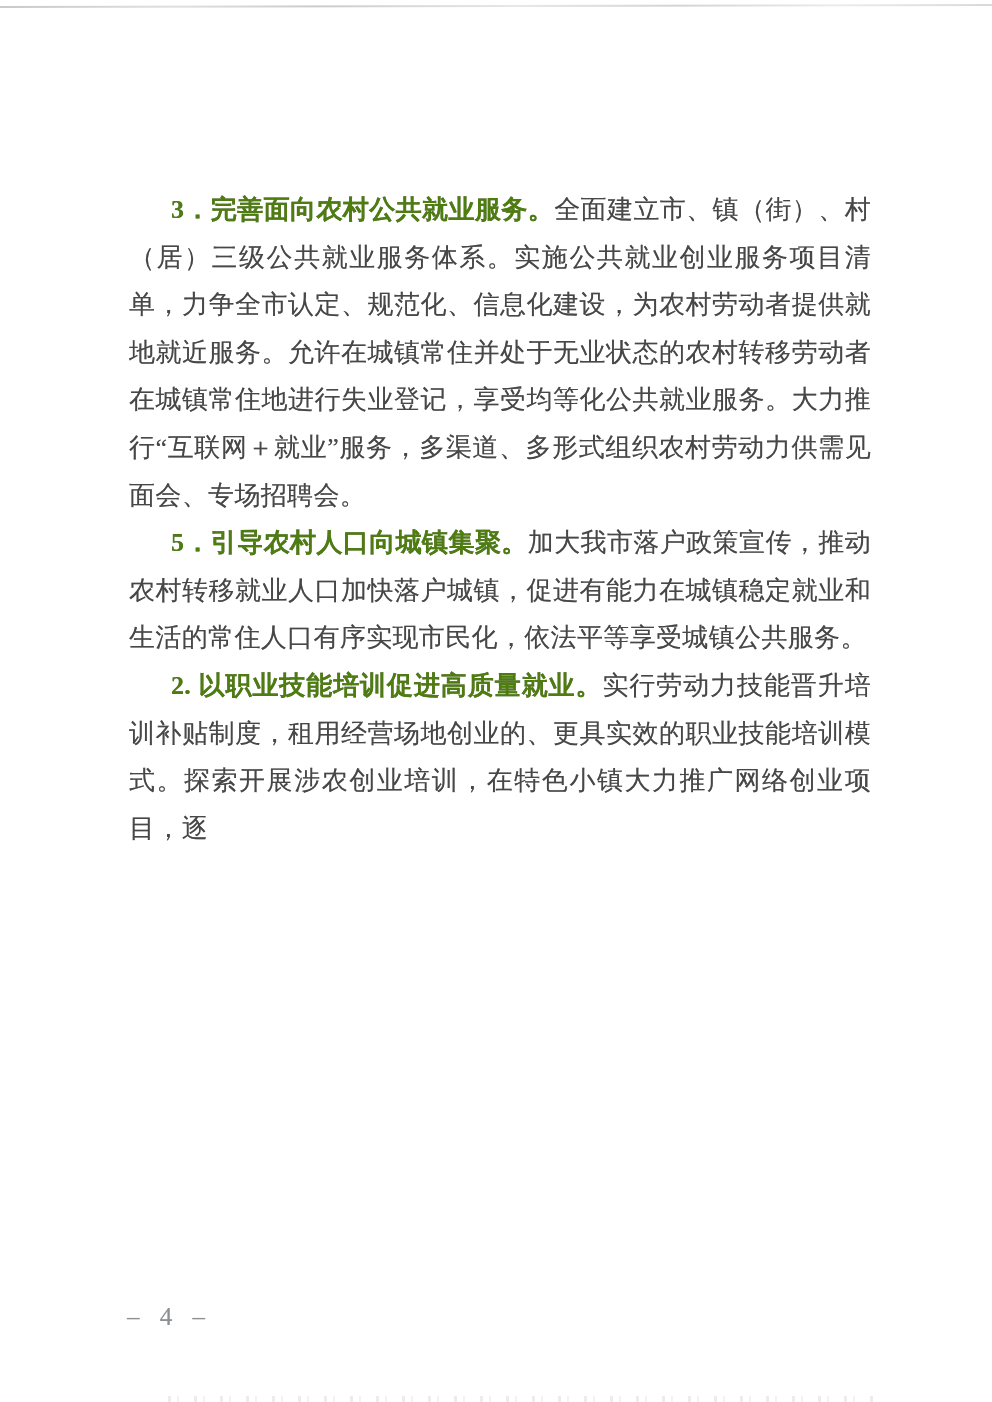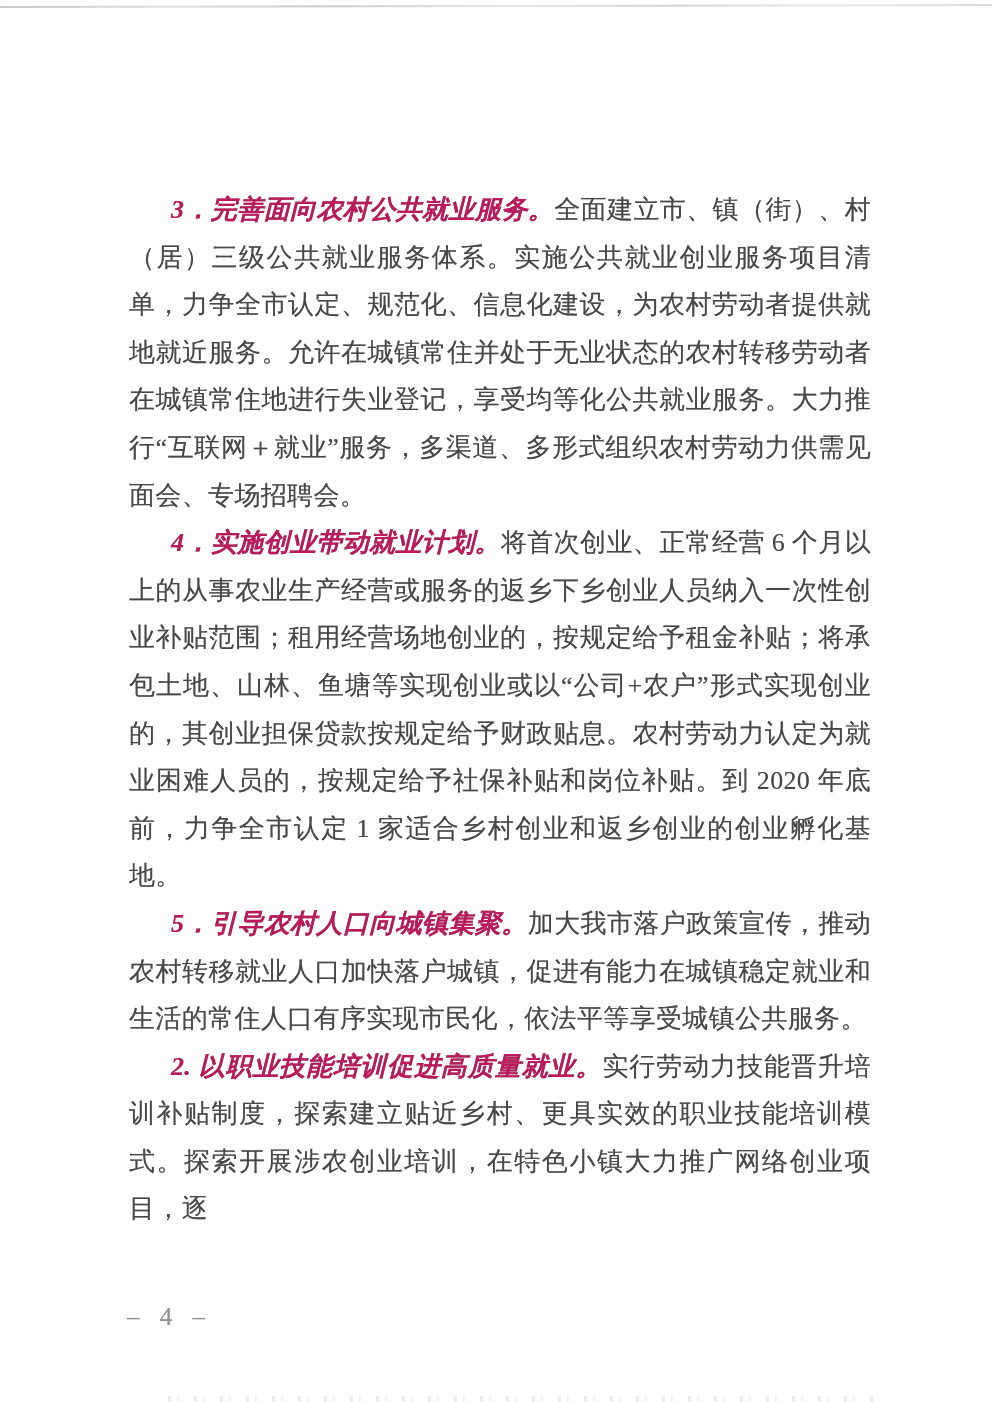--- a/index.html
+++ b/index.html
@@ -43,23 +43,22 @@
     font-size: 26px;
     line-height: 47.6px;
     letter-spacing: 0.35px;
     text-align: justify;
     text-indent: 42px;
     color: #474747;
     text-shadow: 0 0 0.5px rgba(90,90,90,0.55);
   }
   .para .heading {
     font-weight: 700;
-    color: #be185d;
+    color: #4d7c0f;
     text-shadow: 0 0 0.5px rgba(40,40,40,0.6);
-    font-style: italic;
   }
   .page-number {
     position: absolute;
     left: 127px;
     top: 1303px;
     font-size: 25px;
     letter-spacing: 7px;
     color: #8d9092;
     text-shadow: 0 0 0.5px rgba(140,140,140,0.5);
   }
@@ -82,25 +81,24 @@
 <body>
 
 <div class="page">
 
   <div class="scan-line-top"></div>
 
   <div class="content">
 
     <p class="para"><span class="heading">3．完善面向农村公共就业服务。</span><span>全面建立市、镇（街）、村（居）三级公共就业服务体系。实施公共就业创业服务项目清单，力争全市认定、规范化、信息化建设，为农村劳动者提供就地就近服务。允许在城镇常住并处于无业状态的农村转移劳动者在城镇常住地进行失业登记，享受均等化公共就业服务。大力推行“互联网＋就业”服务，多渠道、多形式组织农村劳动力供需见面会、专场招聘会。</span></p>
 
-    <p class="para"><span class="heading">4．实施创业带动就业计划。</span><span>将首次创业、正常经营 6 个月以上的从事农业生产经营或服务的返乡下乡创业人员纳入一次性创业补贴范围；租用经营场地创业的，按规定给予租金补贴；将承包土地、山林、鱼塘等实现创业或以“公司+农户”形式实现创业的，其创业担保贷款按规定给予财政贴息。农村劳动力认定为就业困难人员的，按规定给予社保补贴和岗位补贴。到 2020 年底前，力争全市认定 1 家适合乡村创业和返乡创业的创业孵化基地。</span></p>
 
     <p class="para"><span class="heading">5．引导农村人口向城镇集聚。</span><span>加大我市落户政策宣传，推动农村转移就业人口加快落户城镇，促进有能力在城镇稳定就业和生活的常住人口有序实现市民化，依法平等享受城镇公共服务。</span></p>
 
-    <p class="para"><span class="heading">2. 以职业技能培训促进高质量就业。</span><span>实行劳动力技能晋升培训补贴制度，探索建立贴近乡村、更具实效的职业技能培训模式。探索开展涉农创业培训，在特色小镇大力推广网络创业项目，逐</span></p>
+    <p class="para"><span class="heading">2. 以职业技能培训促进高质量就业。</span><span>实行劳动力技能晋升培训补贴制度，租用经营场地创业的、更具实效的职业技能培训模式。探索开展涉农创业培训，在特色小镇大力推广网络创业项目，逐</span></p>
 
   </div>
 
   <div class="page-number">– 4 –</div>
 
   <div class="scan-artifact-bottom"></div>
 
 </div>
 
 </body></html>

